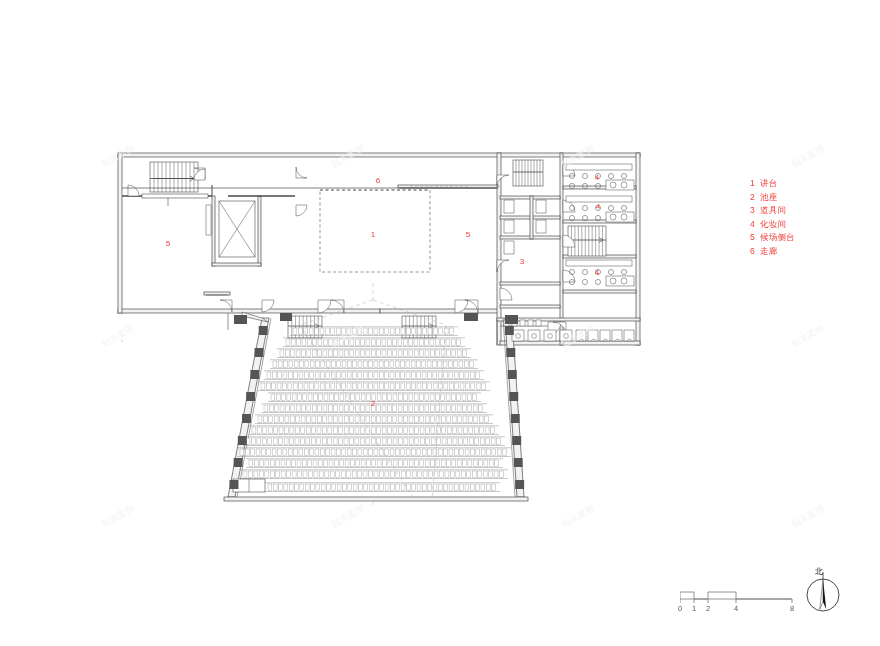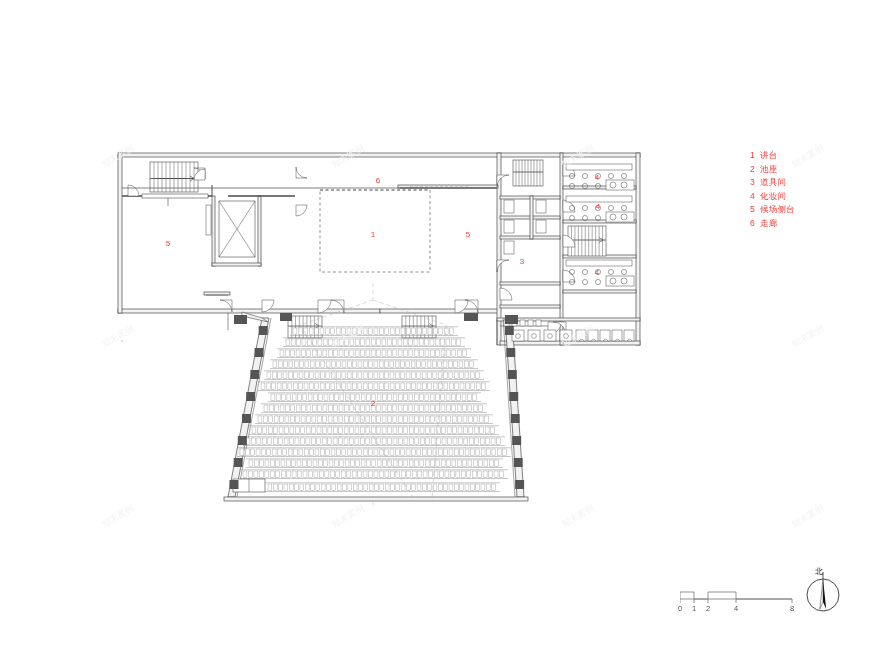--- a/index.html
+++ b/index.html
@@ -5,21 +5,21 @@
 <style>
   html,body{margin:0;padding:0;background:#fff;}
   body{width:880px;height:646px;overflow:hidden;
        font-family:"Liberation Sans","DejaVu Sans",sans-serif;}
   #sheet{position:relative;width:880px;height:646px;background:#ffffff;}
   #planSvg{position:absolute;left:0;top:0;}
   .legend{position:absolute;left:750px;top:150px;}
   .legend-row{display:flex;align-items:baseline;height:13.6px;
               font-size:8.5px;color:#f0403a;letter-spacing:.2px;}
   .legend-num{width:10px;}
-  .legend-label{white-space:nowrap;}
+  .legend-label{white-space:nowrap;margin-top:28px;}
   .scalebar{position:absolute;left:680px;top:585px;}
   .northwrap{position:absolute;left:800px;top:562px;}
   .nlabel{position:absolute;left:815px;top:566px;font-size:8px;color:#222;}
   .rmlabel{position:absolute;font-size:8px;color:#f0403a;
            transform:translate(-50%,-50%);pointer-events:none;}
   .wm{position:absolute;font-size:9px;color:#f2f2f2;
       transform:rotate(-30deg);white-space:nowrap;user-select:none;}
   .sn{position:absolute;font-size:7.5px;color:#555;
       transform:translate(-50%,0);}
 </style>

